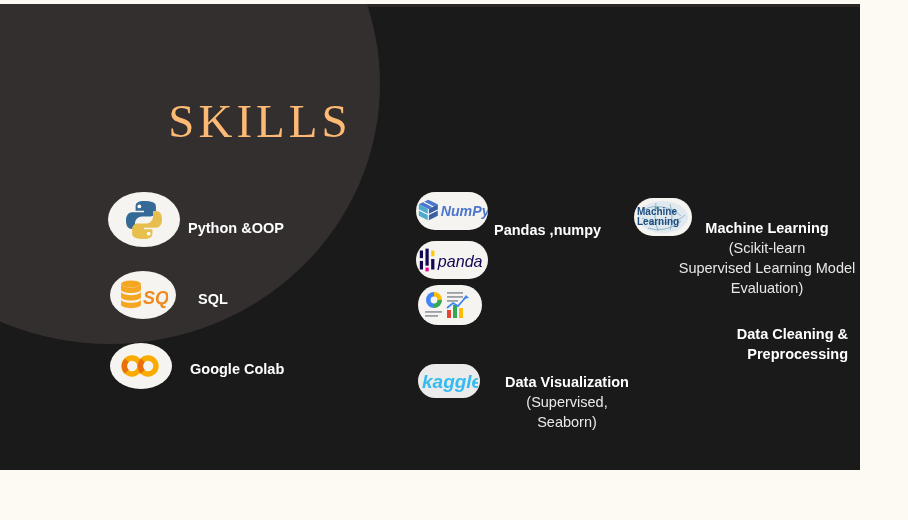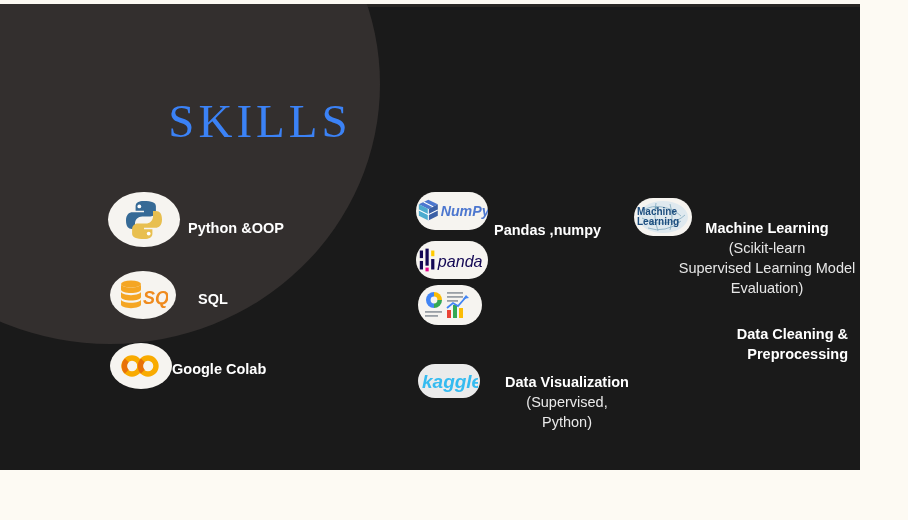--- a/index.html
+++ b/index.html
@@ -46,21 +46,21 @@
   
   #title {
     position: absolute;
     left: 150px;
     top: 94px;
     width: 220px;
     text-align: center;
     font-family: "Liberation Serif", "DejaVu Serif", serif;
     font-size: 47px;
     letter-spacing: 4px;
-    color: #3b82f6;
+    color: #fdba74;
     line-height: 1;
     white-space: nowrap;
   }
   
   .col { position: absolute; }
   #col-left  { left: 108px; top: 188px; width: 280px; }
   #col-mid   { left: 416px; top: 188px; width: 210px; }
   #col-right { left: 630px; top: 188px; width: 240px; }
 
   .skill-row {
@@ -93,21 +93,21 @@
   #row-python { margin-bottom: 24px; }
   #row-python .badge { width: 72px; height: 55px; border-radius: 36px/28px; }
   #row-python .label { margin-left: 8px; margin-top: 26px; }
 
   #row-sql { margin-bottom: 24px; margin-left: 2px; }
   #row-sql .badge { width: 66px; height: 48px; border-radius: 33px/24px; }
   #row-sql .label { margin-left: 22px; margin-top: 18px; }
 
   #row-colab { margin-left: 2px; }
   #row-colab .badge { width: 62px; height: 46px; border-radius: 31px/23px; }
-  #row-colab .label { margin-top: 16px; }
+  #row-colab .label { margin-left: 18px; margin-top: 16px; }
 
   
   #row-numpy .badge { width: 72px; height: 38px; border-radius: 20px; }
   #row-pandas .badge { width: 72px; height: 38px; border-radius: 20px; margin-top: 5px;}
   #row-dataviz .badge { width: 64px; height: 40px; border-radius: 20px; margin-top: 5px;}
   #row-kaggle .badge { width: 62px; height: 34px; border-radius: 17px; }
 
   #lbl-pandas-numpy {
     position: absolute; left: 78px; top: 28px; width: 140px;
   }
@@ -247,21 +247,21 @@
               <rect x="32" y="17" width="4" height="13" fill="#34a853"></rect>
               <rect x="38" y="20" width="4" height="10" fill="#fbbc05"></rect>
               <polyline points="26,20 32,15 37,18 45,9" fill="none" stroke="#4285f4" stroke-width="1.8"></polyline>
               <polygon points="45,7 48,10 42,11" fill="#4285f4"></polygon>
             </g>
           </svg>
         </div>
         <div class="label" id="lbl-dataviz">
           <span>Data Visualization</span>
           <span class="label-sub" style="display:block">(Supervised,</span>
-          <span class="label-sub" style="display:block">Python)</span>
+          <span class="label-sub" style="display:block">Seaborn)</span>
         </div>
       </div>
 
       <div class="skill-row" id="row-kaggle">
         <div class="badge" style="background:#ebebeb">
           <svg class="logo-svg" width="58" height="24" viewBox="0 0 58 24">
             <text x="2" y="19" font-family="Liberation Sans, sans-serif" font-size="19" font-weight="bold" fill="#35bbf0">kaggle</text>
           </svg>
         </div>
 

